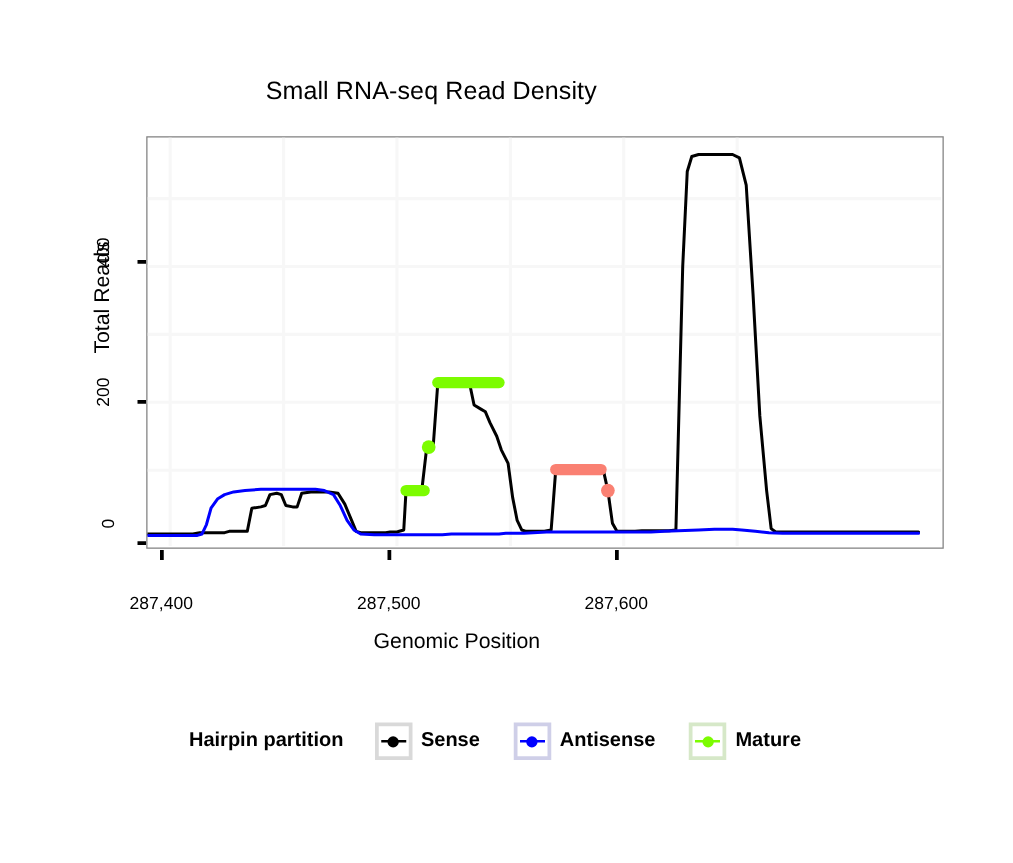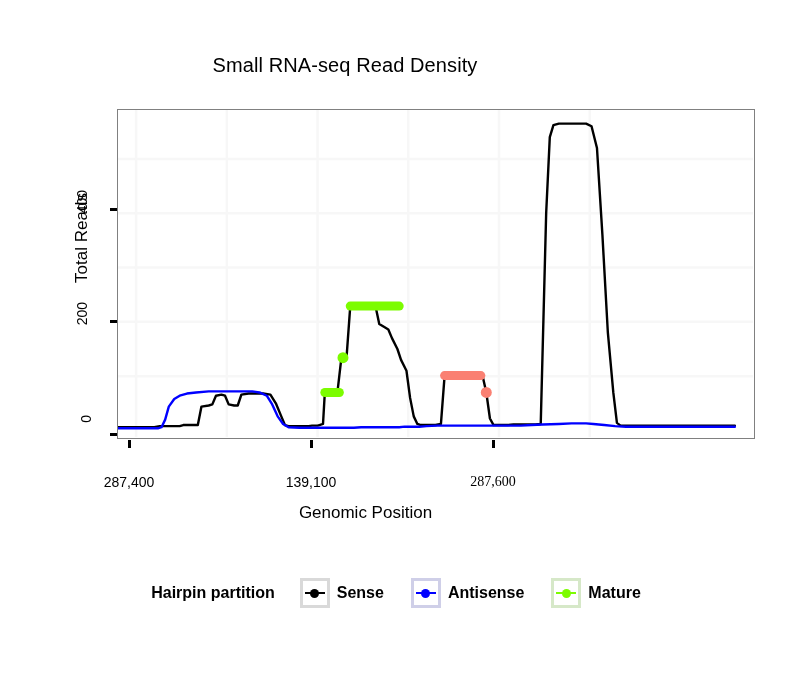--- a/index.html
+++ b/index.html
@@ -15,21 +15,21 @@
     overflow: hidden;
   }
   #root {
     position: relative;
     width: 810px;
     height: 690px;
   }
   #chart-title {
     position: absolute;
     left: 0;
-    top: 54px;
+    top: 62px;
     width: 690px;
     text-align: center;
     font-size: 20px;
     color: #000;
     letter-spacing: 0.1px;
   }
   
   #panel {
     position: absolute;
     left: 117px;
@@ -164,22 +164,22 @@
 
   <div class="ytick-label" style="left:66px;top:427px;width:40px;">0</div>
   <div class="ytick-label" style="left:62px;top:314px;width:40px;">200</div>
   <div class="ytick-label" style="left:62px;top:202px;width:40px;">400</div>
 
   <div class="xtick-mark" style="left:128px;"></div>
   <div class="xtick-mark" style="left:310px;"></div>
   <div class="xtick-mark" style="left:492px;"></div>
 
   <div class="xtick-label" style="left:84px;text-align:center;">287,400</div>
-  <div class="xtick-label" style="left:266px;">139,100</div>
-  <div class="xtick-label" style="left:448px;font-family:Liberation Serif, serif;">287,600</div>
+  <div class="xtick-label" style="left:266px;">287,500</div>
+  <div class="xtick-label" style="left:448px;">287,600</div>
 
   <div id="panel">
     <svg id="plot-svg" width="635" height="327">
       <g id="gridlines">
           <line x1="0" x2="635" y1="266.16279069767444" y2="266.16279069767444" stroke="#F7F7F7" stroke-width="2.5"></line>
           <line x1="0" x2="635" y1="157.52491694352162" y2="157.52491694352162" stroke="#F7F7F7" stroke-width="2.5"></line>
           <line x1="0" x2="635" y1="48.88704318936874" y2="48.88704318936874" stroke="#F7F7F7" stroke-width="2.5"></line>
           <line x1="0" x2="635" y1="211.843853820598" y2="211.843853820598" stroke="#F7F7F7" stroke-width="2.5"></line>
           <line x1="0" x2="635" y1="103.20598006644516" y2="103.20598006644516" stroke="#F7F7F7" stroke-width="2.5"></line>
           <line x1="108.85714285714286" x2="108.85714285714286" y1="0" y2="327" stroke="#F7F7F7" stroke-width="2.5"></line>

